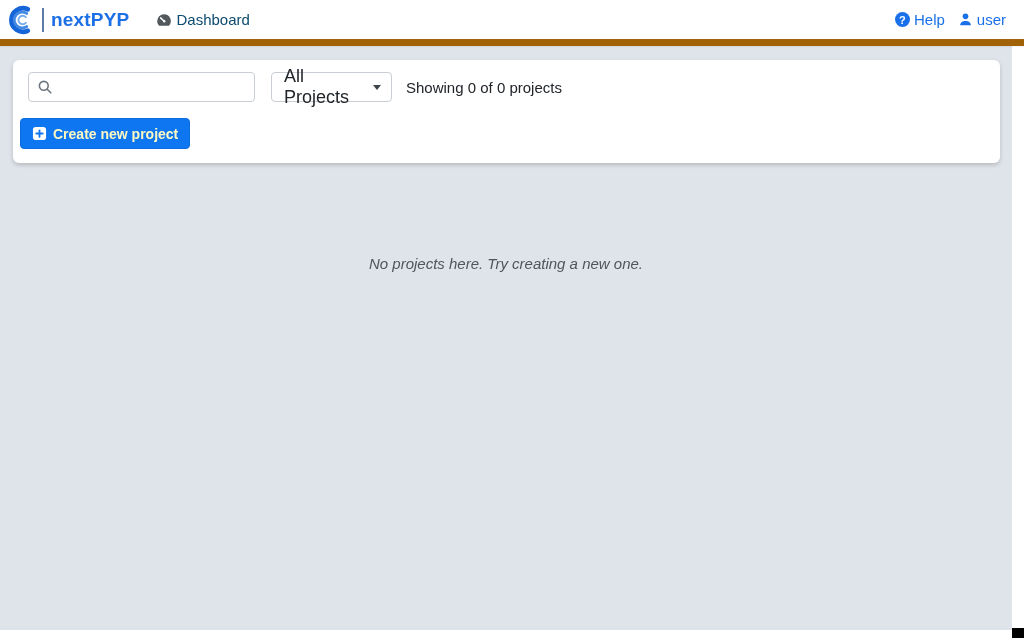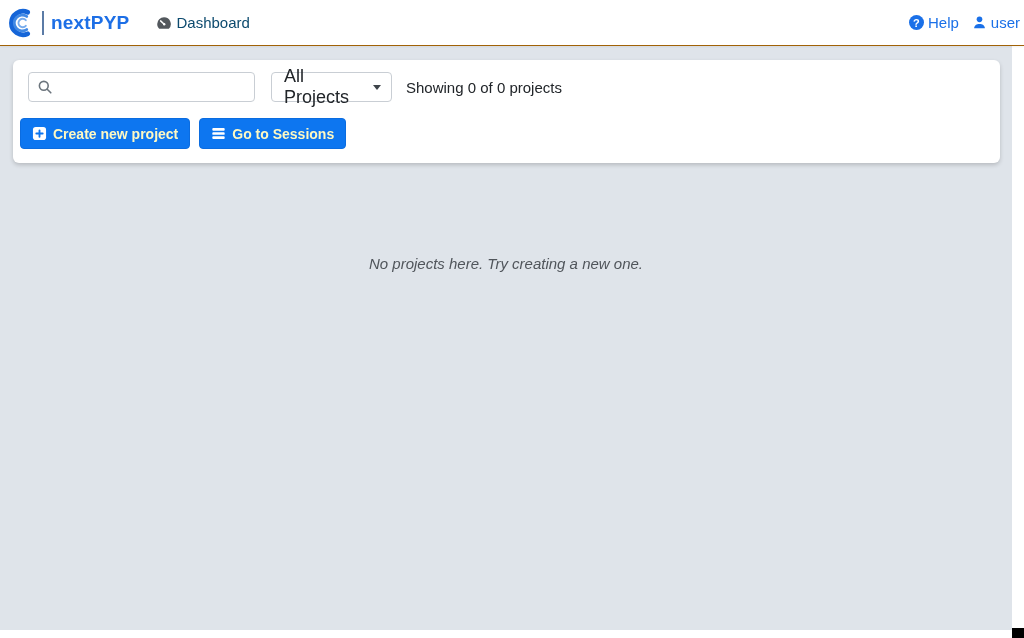--- a/index.html
+++ b/index.html
@@ -10,22 +10,22 @@
     position: relative;
     overflow: hidden;
   }
 
   
   .navbar {
     height: 46px;
     background: #ffffff;
     display: flex;
     align-items: center;
-    padding: 0 4px 0 8px;
-    border-bottom: 1px solid #a16207;
+    padding: 0 18px 0 8px;
+    border-bottom: 7px solid #a16207;
     box-shadow: 0 1px 2px rgba(0,0,0,0.05);
     position: relative;
     z-index: 2;
   }
   .brand { display: flex; align-items: center; cursor: pointer; }
   .brand-logo { width: 30px; height: 30px; display: block; }
   .brand-divider { width: 2px; height: 24px; background: #5b7ba6; margin: 0 7px 0 4px; }
   .brand-text {
     font-size: 19px; font-weight: bold; color: #1d6fe6; letter-spacing: 0.2px;
   }
@@ -181,27 +181,19 @@
 
     <div class="card-row2">
       <button class="btn">
         <svg width="15" height="15" viewBox="0 0 16 16">
           <rect x="1" y="1" width="14" height="14" rx="3" fill="#ffffff"></rect>
           <path d="M8 4.6v6.8M4.6 8h6.8" stroke="#0d76f0" stroke-width="2" stroke-linecap="round"></path>
         </svg>
         <span>Create new project</span>
       </button>
 
-      <button class="btn">
-        <svg width="15" height="15" viewBox="0 0 16 16" fill="#ffffff">
-          <rect x="1.4" y="2.2" width="13.2" height="2.8" rx="1"></rect>
-          <rect x="1.4" y="6.6" width="13.2" height="2.8" rx="1"></rect>
-          <rect x="1.4" y="11" width="13.2" height="2.8" rx="1"></rect>
-        </svg>
-        <span>Go to Sessions</span>
-      </button>
     </div>
   </div>
 
   <div class="empty-message">No projects here. Try creating a new one.</div>
 </div>
 
 <div class="corner-block"></div>
 
 </body></html>

